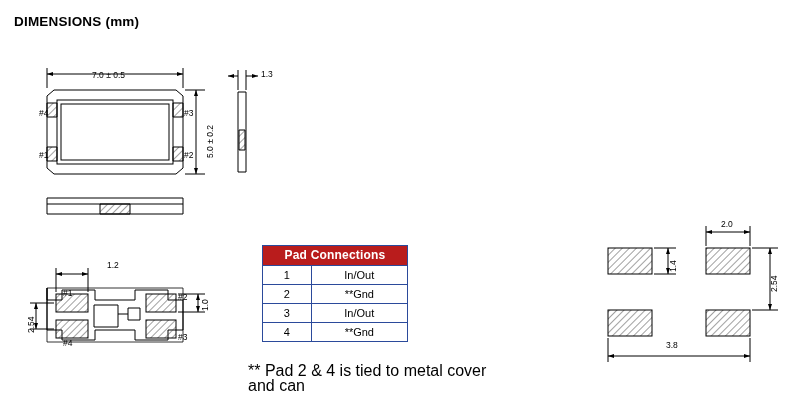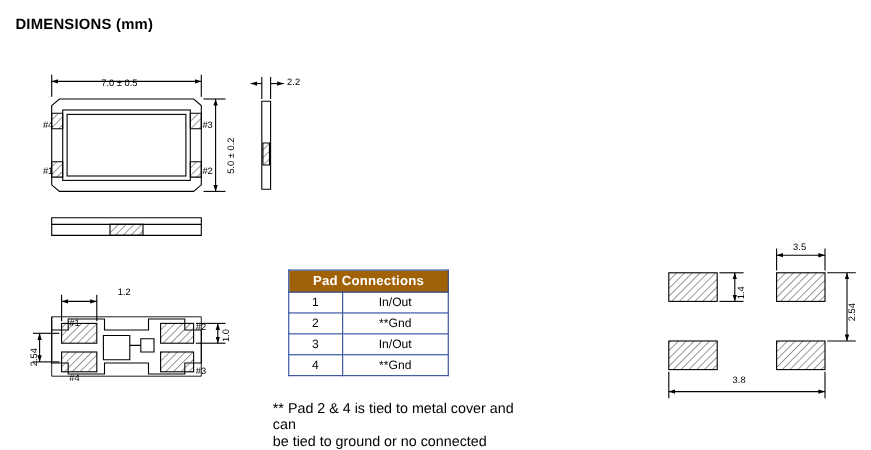--- a/index.html
+++ b/index.html
@@ -38,21 +38,21 @@
   
   #pad-table {
     position: absolute;
     left: 262px;
     top: 245px;
     width: 146px;
     border-collapse: collapse;
     font-size: 11px;
   }
   #pad-table th {
-    background: #a16207;
+    background: #b91c1c;
     color: #ffffff;
     font-weight: bold;
     font-size: 12px;
     border: 1px solid #2b4a9b;
     padding: 2px 0 3px 0;
     text-align: center;
     letter-spacing: 0.2px;
   }
   #pad-table td {
     border: 1px solid #2b4a9b;
@@ -61,21 +61,21 @@
     height: 15px;
     color: #000;
   }
   #pad-table td.num { width: 48px; }
   #pad-table td.fn  { width: 96px; }
   #table-note {
     position: absolute;
     left: 248px;
     top: 363px;
     width: 240px;
-    font-size: 13px;
+    font-size: 16px;
     line-height: 15px;
   }
   #figure-caption {
     position: absolute;
     left: 578px;
     top: 380px;
     font-size: 10.5px;
     font-style: italic;
   }
   .lbl {
@@ -185,37 +185,37 @@
       <line x1="770" y1="248" x2="770" y2="310" marker-start="url(#arrE)" marker-end="url(#arrS)"></line>
 
       <line x1="608" y1="338" x2="608" y2="362"></line>
       <line x1="750" y1="338" x2="750" y2="362"></line>
       <line x1="608" y1="356" x2="750" y2="356" marker-start="url(#arrE)" marker-end="url(#arrS)"></line>
     </g>
   </svg>
 
   <div class="lbl" style="left:92px; top:70px;">7.0 ± 0.5</div>
   <div class="lbl vert" style="left:205px; top:158px;">5.0 ± 0.2</div>
-  <div class="lbl" style="left:261px; top:69px;">2.2</div>
+  <div class="lbl" style="left:261px; top:69px;">1.3</div>
 
   <div class="lbl" style="left:39px; top:108px;">#4</div>
   <div class="lbl" style="left:39px; top:150px;">#1</div>
   <div class="lbl" style="left:184px; top:108px;">#3</div>
   <div class="lbl" style="left:184px; top:150px;">#2</div>
 
   <div class="lbl" style="left:64px; top:260px;margin-left:43px;">1.2</div>
   <div class="lbl vert" style="left:26px; top:333px;">2.54</div>
   <div class="lbl vert" style="left:200px; top:311px;">1.0</div>
 
   <div class="lbl" style="left:63px; top:288px;">#1</div>
   <div class="lbl" style="left:63px; top:338px;">#4</div>
   <div class="lbl" style="left:178px; top:292px;">#2</div>
   <div class="lbl" style="left:178px; top:332px;">#3</div>
 
-  <div class="lbl" style="left:721px; top:219px;">3.5</div>
+  <div class="lbl" style="left:721px; top:219px;">2.0</div>
   <div class="lbl vert" style="left:668px; top:272px;">1.4</div>
   <div class="lbl vert" style="left:769px; top:292px;">2.54</div>
   <div class="lbl" style="left:666px; top:340px;">3.8</div>
 
   <table id="pad-table">
     <thead>
       <tr>
         <th colspan="2">Pad Connections</th>
       </tr>
     </thead>
@@ -234,17 +234,16 @@
       </tr>
       <tr>
         <td class="num">4</td>
         <td class="fn">**Gnd</td>
       </tr>
     </tbody>
   </table>
 
   <div id="table-note">
     <div>** Pad 2 &amp; 4 is tied to metal cover and can</div>
-    <div>be tied to ground or no connected</div>
   </div>
 
 
 </div>
 
 </body></html>

